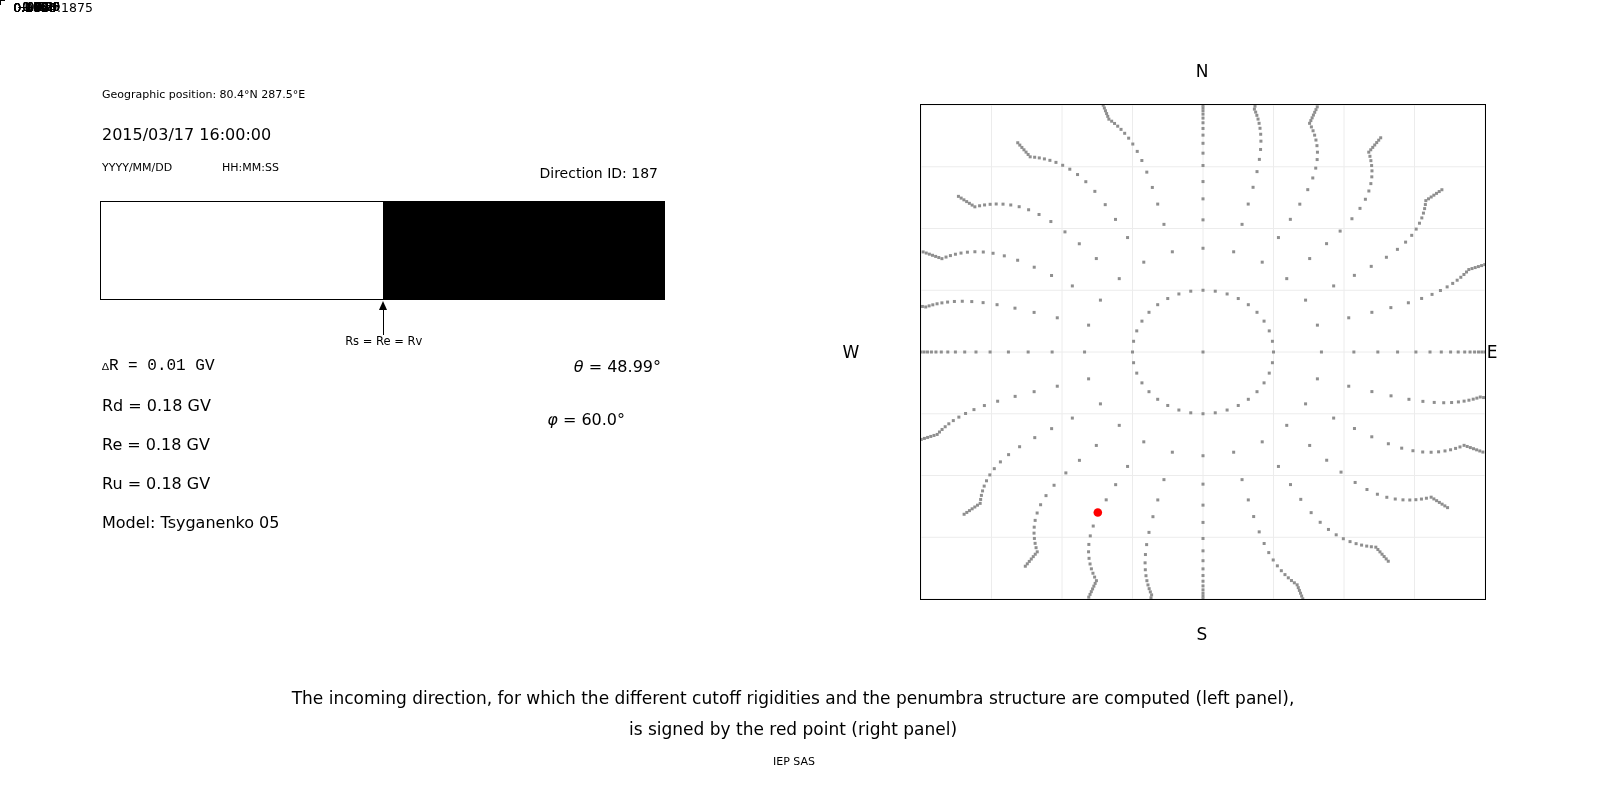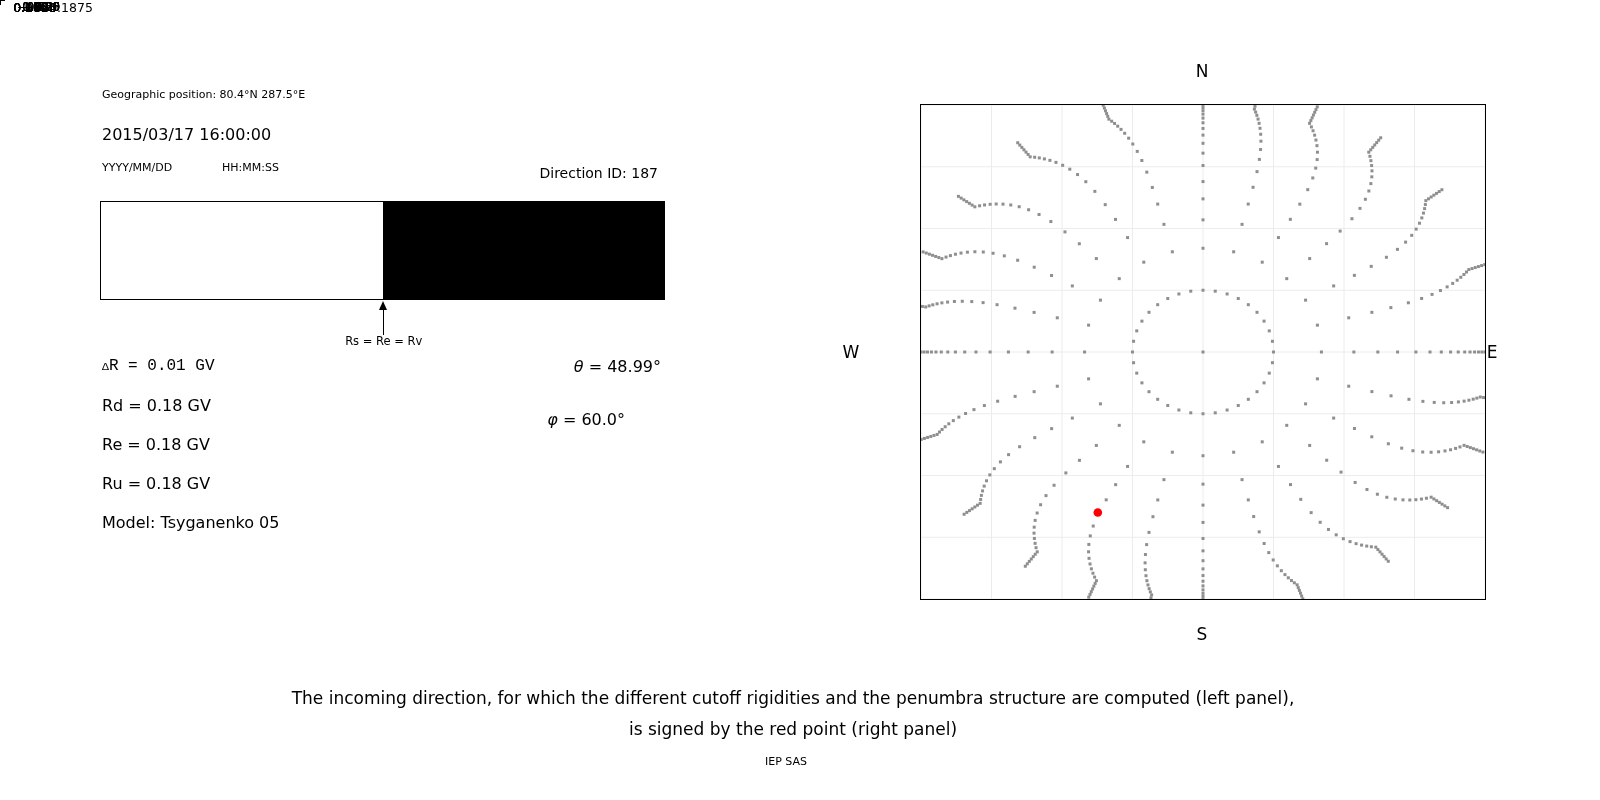--- a/index.html
+++ b/index.html
@@ -17,21 +17,21 @@
   #dir-id{right:942px;top:163px;}
   #bar-wrap{left:100px;top:201px;width:565px;height:99px;border:1.5px solid #000;box-sizing:border-box;background:#fff;}
   #bar-black{position:absolute;top:0;height:100%;}
   .tickmark{width:1px;height:5px;background:#000;}
   .xlab{width:70px;text-align:center;}
   .ylab{width:60px;text-align:right;}
   #arrow-head{width:0;height:0;border-left:4.5px solid transparent;border-right:4.5px solid transparent;border-bottom:9px solid #000;}
   #arrow-shaft{width:1.3px;background:#000;}
   #plot-wrap{left:920px;top:104px;width:564px;height:494px;border:1px solid #000;box-sizing:content-box;overflow:hidden;}
   .caption-row{left:0;width:1586px;text-align:center;font-size:17px;line-height:22px;}
-  #credit-row{left:0;width:1572px;text-align:center;}
+  #credit-row{left:0;width:1572px;text-align:center;padding-left:8px;}
   .compass{font-size:17px;}
 </style>
 </head>
 <body>
 
 <div id="canvas">
 
   <div class="abs t155" style="left:102px;top:85px;">Geographic position: 80.4°N 287.5°E</div>
   <div class="abs t16" style="left:102px;top:125px;">2015/03/17 16:00:00</div>
   <div class="abs t11" style="left:102px;top:161px;">YYYY/MM/DD</div>

